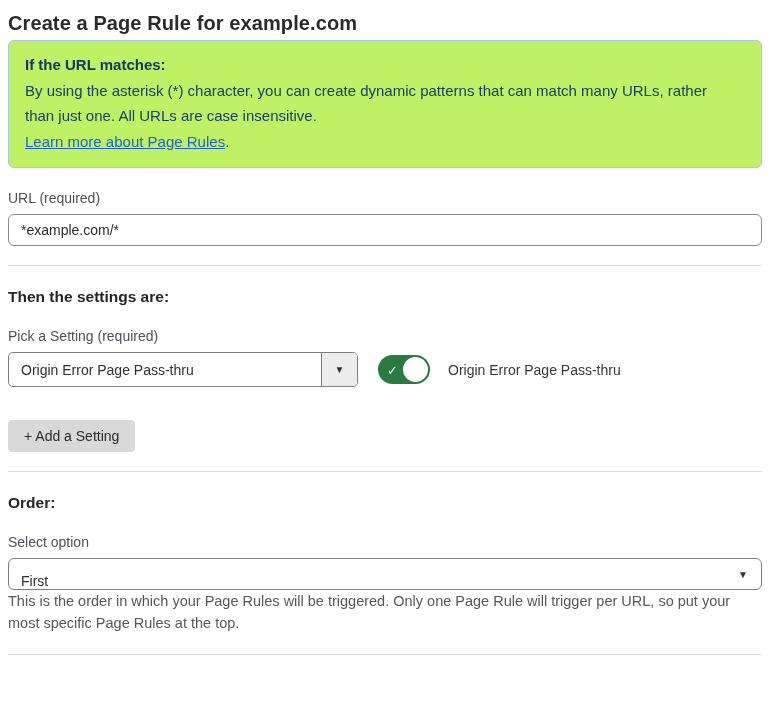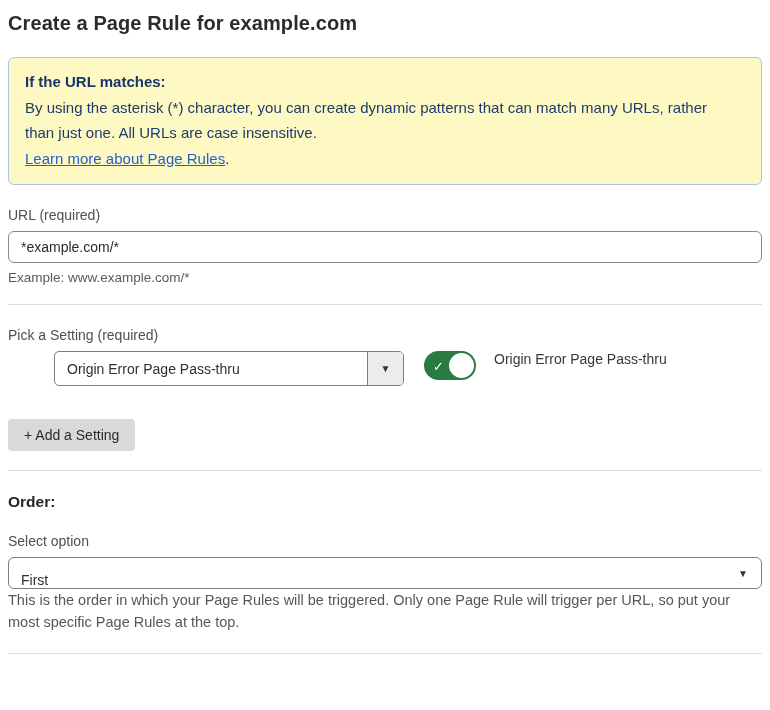--- a/index.html
+++ b/index.html
@@ -8,27 +8,27 @@
     width: 770px;
     font-family: "Liberation Sans", "DejaVu Sans", sans-serif;
     color: #2b2b2b;
   }
   .page { padding: 8px 8px 14px 8px; }
 
   .page-title {
     font-size: 20px;
     font-weight: 700;
     color: #2b2b2b;
-    margin: 4px 0 22px 0;
+    margin: 4px 0 5px 0;
     letter-spacing: 0.1px;
   }
 
   
   .info-box {
-    background: #fef9c3;
+    background: #bef264;
     border: 1px solid #a8c6e9;
     border-radius: 6px;
     padding: 11px 24px 13px 16px;
     color: #1d3c6e;
     font-size: 15px;
     line-height: 1.7;
   }
   .info-box .info-heading {
     font-weight: 700;
     color: #17366b;
@@ -73,22 +73,22 @@
   .section-heading {
     font-size: 15.5px;
     font-weight: 700;
     color: #262626;
     margin: 22px 0 0 0;
   }
 
   
   .setting-row {
     display: flex;
+    align-items: center;
     margin-top: 0;
-    margin-left: 46px;
   }
   .select-box {
     width: 350px;
     height: 35px;
     border: 1px solid #7d7d7d;
     border-radius: 5px;
     background: #ffffff;
     display: flex;
     align-items: stretch;
     overflow: hidden;
@@ -204,24 +204,24 @@
   <div class="info-box">
     <div class="info-heading">If the URL matches:</div>
     <div class="info-body">By using the asterisk (*) character, you can create dynamic patterns that can match many URLs, rather than just one. All URLs are case insensitive.</div>
     <div>
       <a class="info-link">Learn more about Page Rules</a><span>.</span>
     </div>
   </div>
 
   <div class="field-label">URL (required)</div>
   <input class="text-input" type="text" value="*example.com/*" style="">
-  <div class="helper-text">Example: www.example.com/*</div>
 
   <hr class="divider">
 
+  <div class="section-heading">Then the settings are:</div>
 
   <div class="field-label">Pick a Setting (required)</div>
 
   <div class="setting-row">
     <div class="select-box">
       <div class="select-value">Origin Error Page Pass-thru</div>
       <div class="select-arrow-btn">
         <span>▼</span>
       </div>
     </div>

